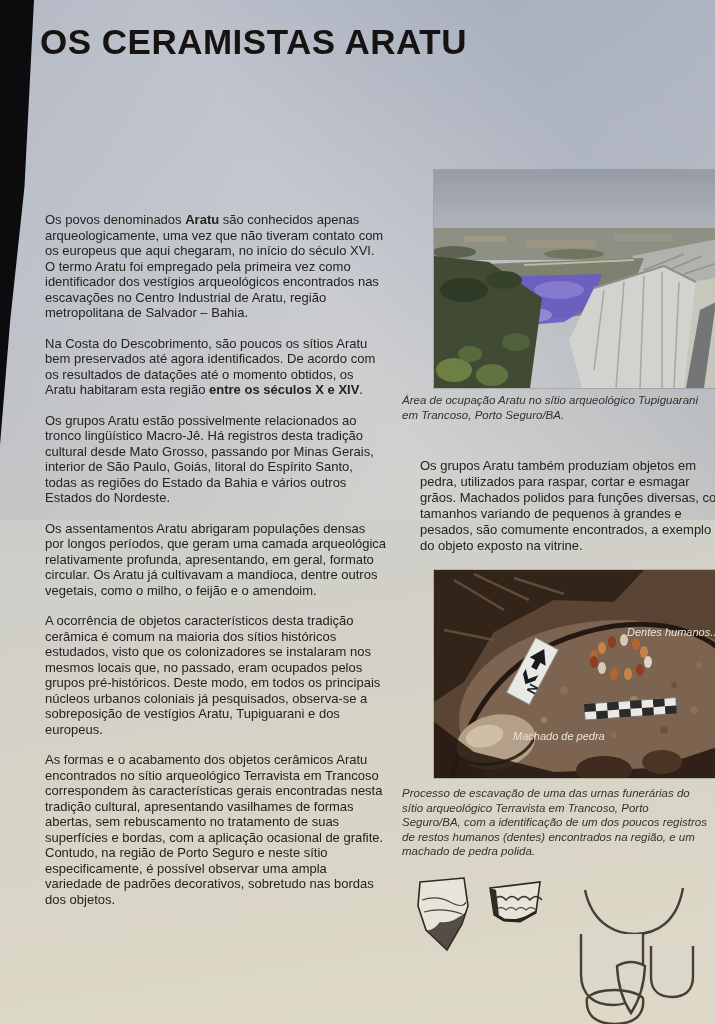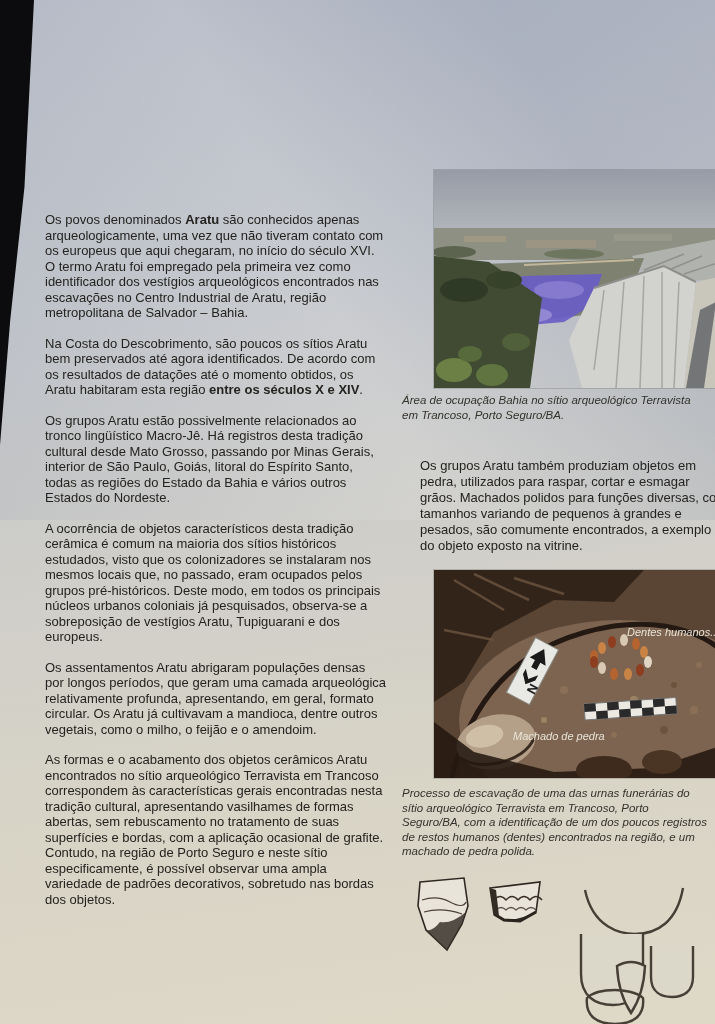--- a/index.html
+++ b/index.html
@@ -25,27 +25,28 @@
   .drawing{position:absolute;}
   .ph-label{font-style:italic;font-size:11px;fill:#e9e4d8;}
 </style>
 </head>
 <body>
 
 <div class="panel">
   <div class="glare"></div>
   <div class="left-wedge"></div>
 
+  <div class="title">OS CERAMISTAS ARATU</div>
 
   <div class="col-left">
     <p><span>Os povos denominados </span><strong>Aratu</strong><span> são conhecidos apenas arqueologicamente, uma vez que não tiveram contato com os europeus que aqui chegaram, no início do século XVI. O termo Aratu foi empregado pela primeira vez como identificador dos vestígios arqueológicos encontrados nas escavações no Centro Industrial de Aratu, região metropolitana de Salvador – Bahia.</span></p>
     <p><span>Na Costa do Descobrimento, são poucos os sítios Aratu bem preservados até agora identificados. De acordo com os resultados de datações até o momento obtidos, os Aratu habitaram esta região </span><strong>entre os séculos X e XIV</strong><span>.</span></p>
     <p>Os grupos Aratu estão possivelmente relacionados ao tronco lingüístico Macro-Jê. Há registros desta tradição cultural desde Mato Grosso, passando por Minas Gerais, interior de São Paulo, Goiás, litoral do Espírito Santo, todas as regiões do Estado da Bahia e vários outros Estados do Nordeste.</p>
+    <p>Os assentamentos Aratu abrigaram populações densas por longos períodos, que geram uma camada arqueológica relativamente profunda, apresentando, em geral, formato circular. Os Aratu já cultivavam a mandioca, dentre outros vegetais, como o milho, o feijão e o amendoim.</p>
     <p>A ocorrência de objetos característicos desta tradição cerâmica é comum na maioria dos sítios históricos estudados, visto que os colonizadores se instalaram nos mesmos locais que, no passado, eram ocupados pelos grupos pré-históricos. Deste modo, em todos os principais núcleos urbanos coloniais já pesquisados, observa-se a sobreposição de vestígios Aratu, Tupiguarani e dos europeus.</p>
-    <p>Os assentamentos Aratu abrigaram populações densas por longos períodos, que geram uma camada arqueológica relativamente profunda, apresentando, em geral, formato circular. Os Aratu já cultivavam a mandioca, dentre outros vegetais, como o milho, o feijão e o amendoim.</p>
     <p>As formas e o acabamento dos objetos cerâmicos Aratu encontrados no sítio arqueológico Terravista em Trancoso correspondem às características gerais encontradas nesta tradição cultural, apresentando vasilhames de formas abertas, sem rebuscamento no tratamento de suas superfícies e bordas, com a aplicação ocasional de grafite. Contudo, na região de Porto Seguro e neste sítio especificamente, é possível observar uma ampla variedade de padrões decorativos, sobretudo nas bordas dos objetos.</p>
   </div>
 
   <div class="photo" style="left:402px;top:170px;">
     <svg width="298" height="218" viewBox="0 0 298 218">
       <defs>
         <linearGradient id="sky" x1="0" y1="0" x2="0" y2="1">
           <stop offset="0" stop-color="#969ca6"></stop>
             <stop offset="1" stop-color="#b5b8bd"></stop>
         </linearGradient>
@@ -73,21 +74,21 @@
       <polygon points="252,218 266,140 282,132 270,218" fill="#5e6066" opacity="0.8"></polygon>
       <polygon points="0,86 55,92 108,128 96,218 0,218" fill="#414b33"></polygon>
       <ellipse cx="30" cy="120" rx="24" ry="12" fill="#2f3a26"></ellipse>
       <ellipse cx="70" cy="110" rx="18" ry="9" fill="#37422b"></ellipse>
       <ellipse cx="20" cy="200" rx="18" ry="12" fill="#6c8045"></ellipse>
       <ellipse cx="58" cy="205" rx="16" ry="11" fill="#5f7440"></ellipse>
       <ellipse cx="36" cy="184" rx="12" ry="8" fill="#566a3c"></ellipse>
       <ellipse cx="82" cy="172" rx="14" ry="9" fill="#50603a"></ellipse>
     </svg>
   </div>
-  <div class="caption" style="left:402px;top:393px;width:300px;">Área de ocupação Bahia no sítio arqueológico Terravista em Trancoso, Porto Seguro/BA.</div>
+  <div class="caption" style="left:402px;top:393px;width:300px;">Área de ocupação Aratu no sítio arqueológico Tupiguarani em Trancoso, Porto Seguro/BA.</div>
 
   <div class="rp">
     <p>Os grupos Aratu também produziam objetos em pedra, utilizados para raspar, cortar e esmagar grãos. Machados polidos para funções diversas, com tamanhos variando de pequenos à grandes e pesados, são comumente encontrados, a exemplo do objeto exposto na vitrine.</p>
   </div>
 
   <div class="photo" style="left:402px;top:570px;">
     <svg width="298" height="208" viewBox="0 0 298 208">
       <rect x="0" y="0" width="298" height="208" fill="#5a4433"></rect>
       <ellipse cx="185" cy="150" rx="160" ry="100" fill="#7c6450"></ellipse>
       <polygon points="0,0 210,0 180,32 120,30 60,62 30,112 0,132" fill="#33241a"></polygon>

